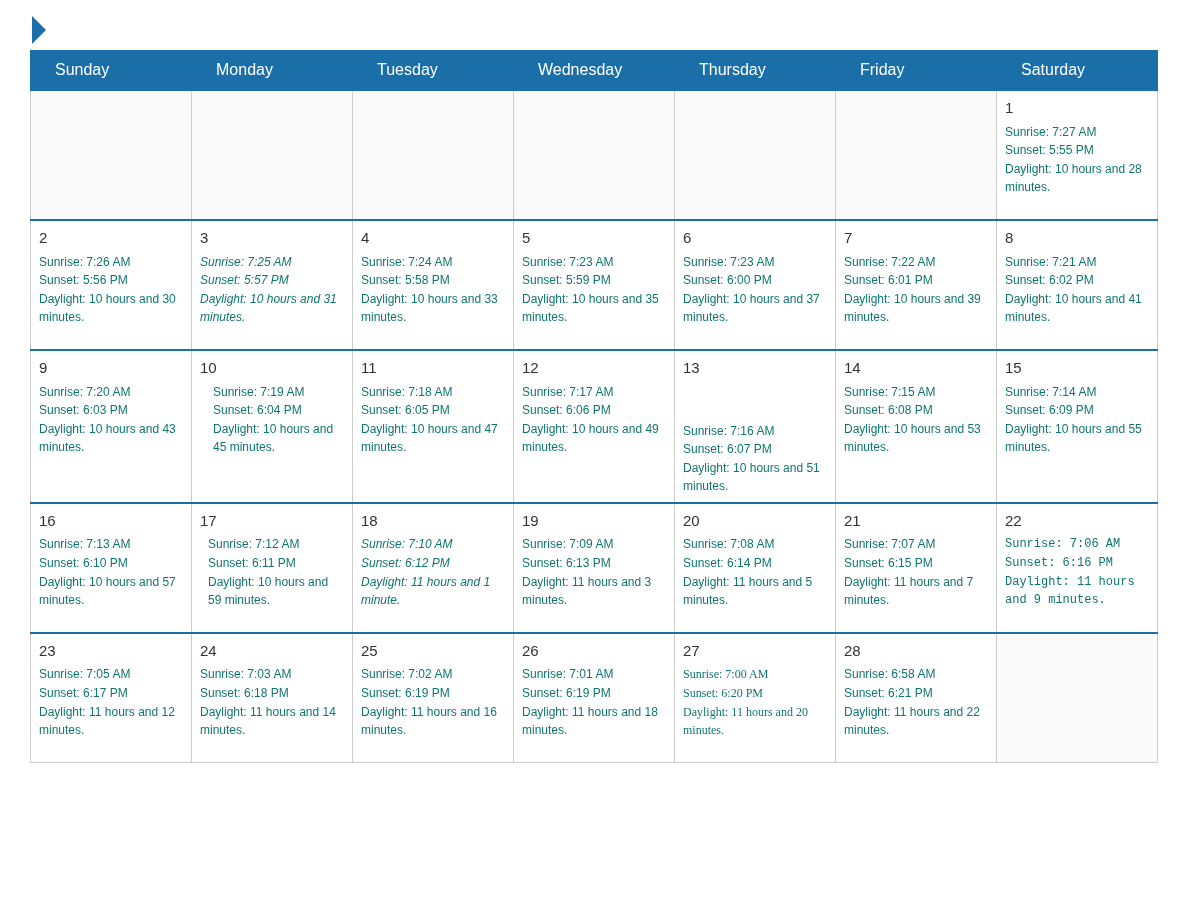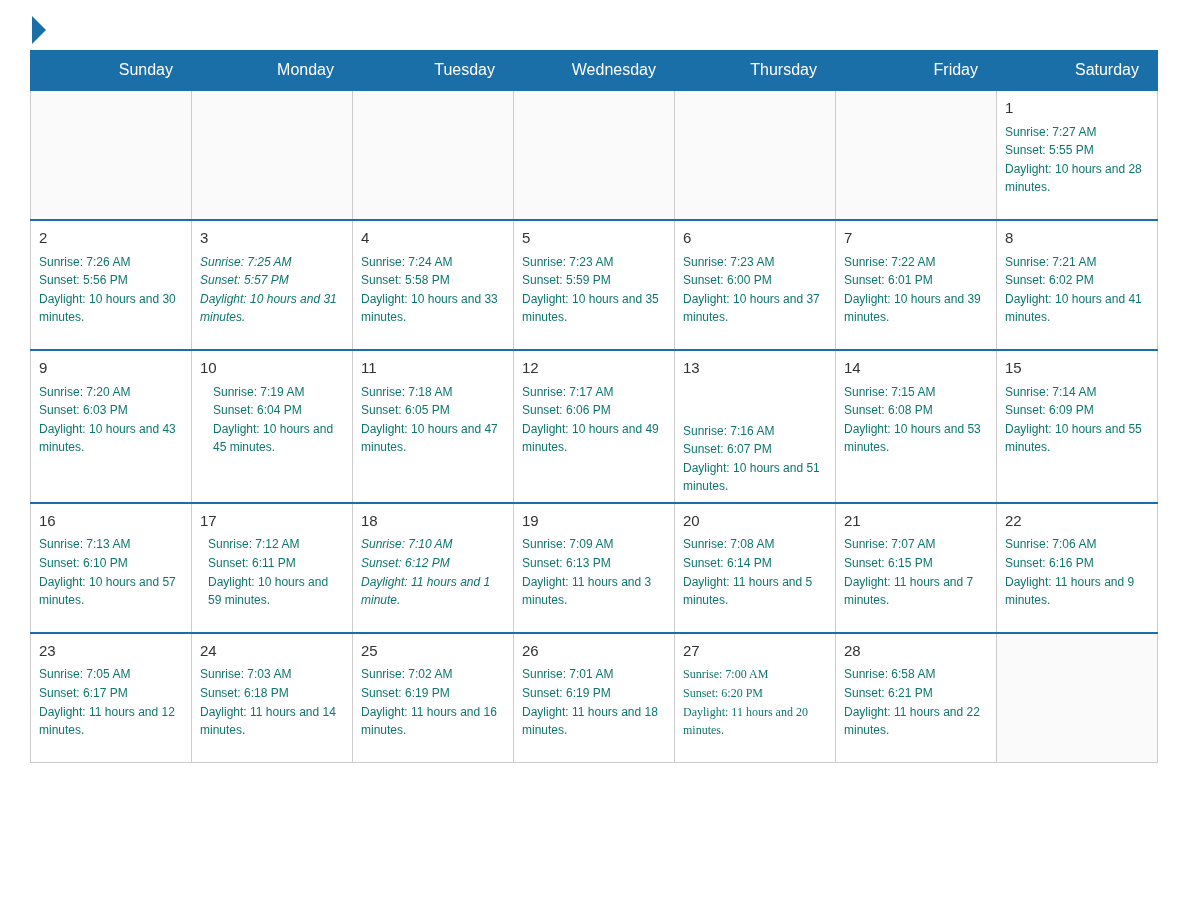--- a/index.html
+++ b/index.html
@@ -60,24 +60,24 @@
       margin-top: 4px;
     }
     .calendar {
       width: 100%;
       border-collapse: collapse;
       margin-top: 10px;
     }
     .calendar thead th {
       background-color: #1a6fa8;
       color: #fff;
-      padding: 10px 18px;
+      padding: 10px 24px;
       font-size: 16px;
       font-weight: normal;
-      text-align: right;
+      text-align: left;
       border: 1px solid #1a6fa8;
     }
     .calendar tbody td {
       vertical-align: top;
       padding: 6px 8px;
       border: 1px solid #ccc;
       width: 14.28%;
       min-height: 110px;
       height: 130px;
       font-size: 12.5px;
@@ -266,21 +266,21 @@
 Daylight: 11 hours and 5 minutes.</div>
         </td>
         <td>
           <span class="day-number">21</span>
           <div class="day-info" style="white-space: pre-line;">Sunrise: 7:07 AM
 Sunset: 6:15 PM
 Daylight: 11 hours and 7 minutes.</div>
         </td>
         <td>
           <span class="day-number">22</span>
-          <div class="day-info" style="white-space: pre-line;">Sunrise: 7:06 AM
+          <div class="day-info" style="white-space: pre-line; font-family: Liberation Mono, monospace;">Sunrise: 7:06 AM
 Sunset: 6:16 PM
 Daylight: 11 hours and 9 minutes.</div>
         </td>
       </tr>
       <tr>
         <td>
           <span class="day-number">23</span>
           <div class="day-info" style="white-space: pre-line;">Sunrise: 7:05 AM
 Sunset: 6:17 PM
 Daylight: 11 hours and 12 minutes.</div>

